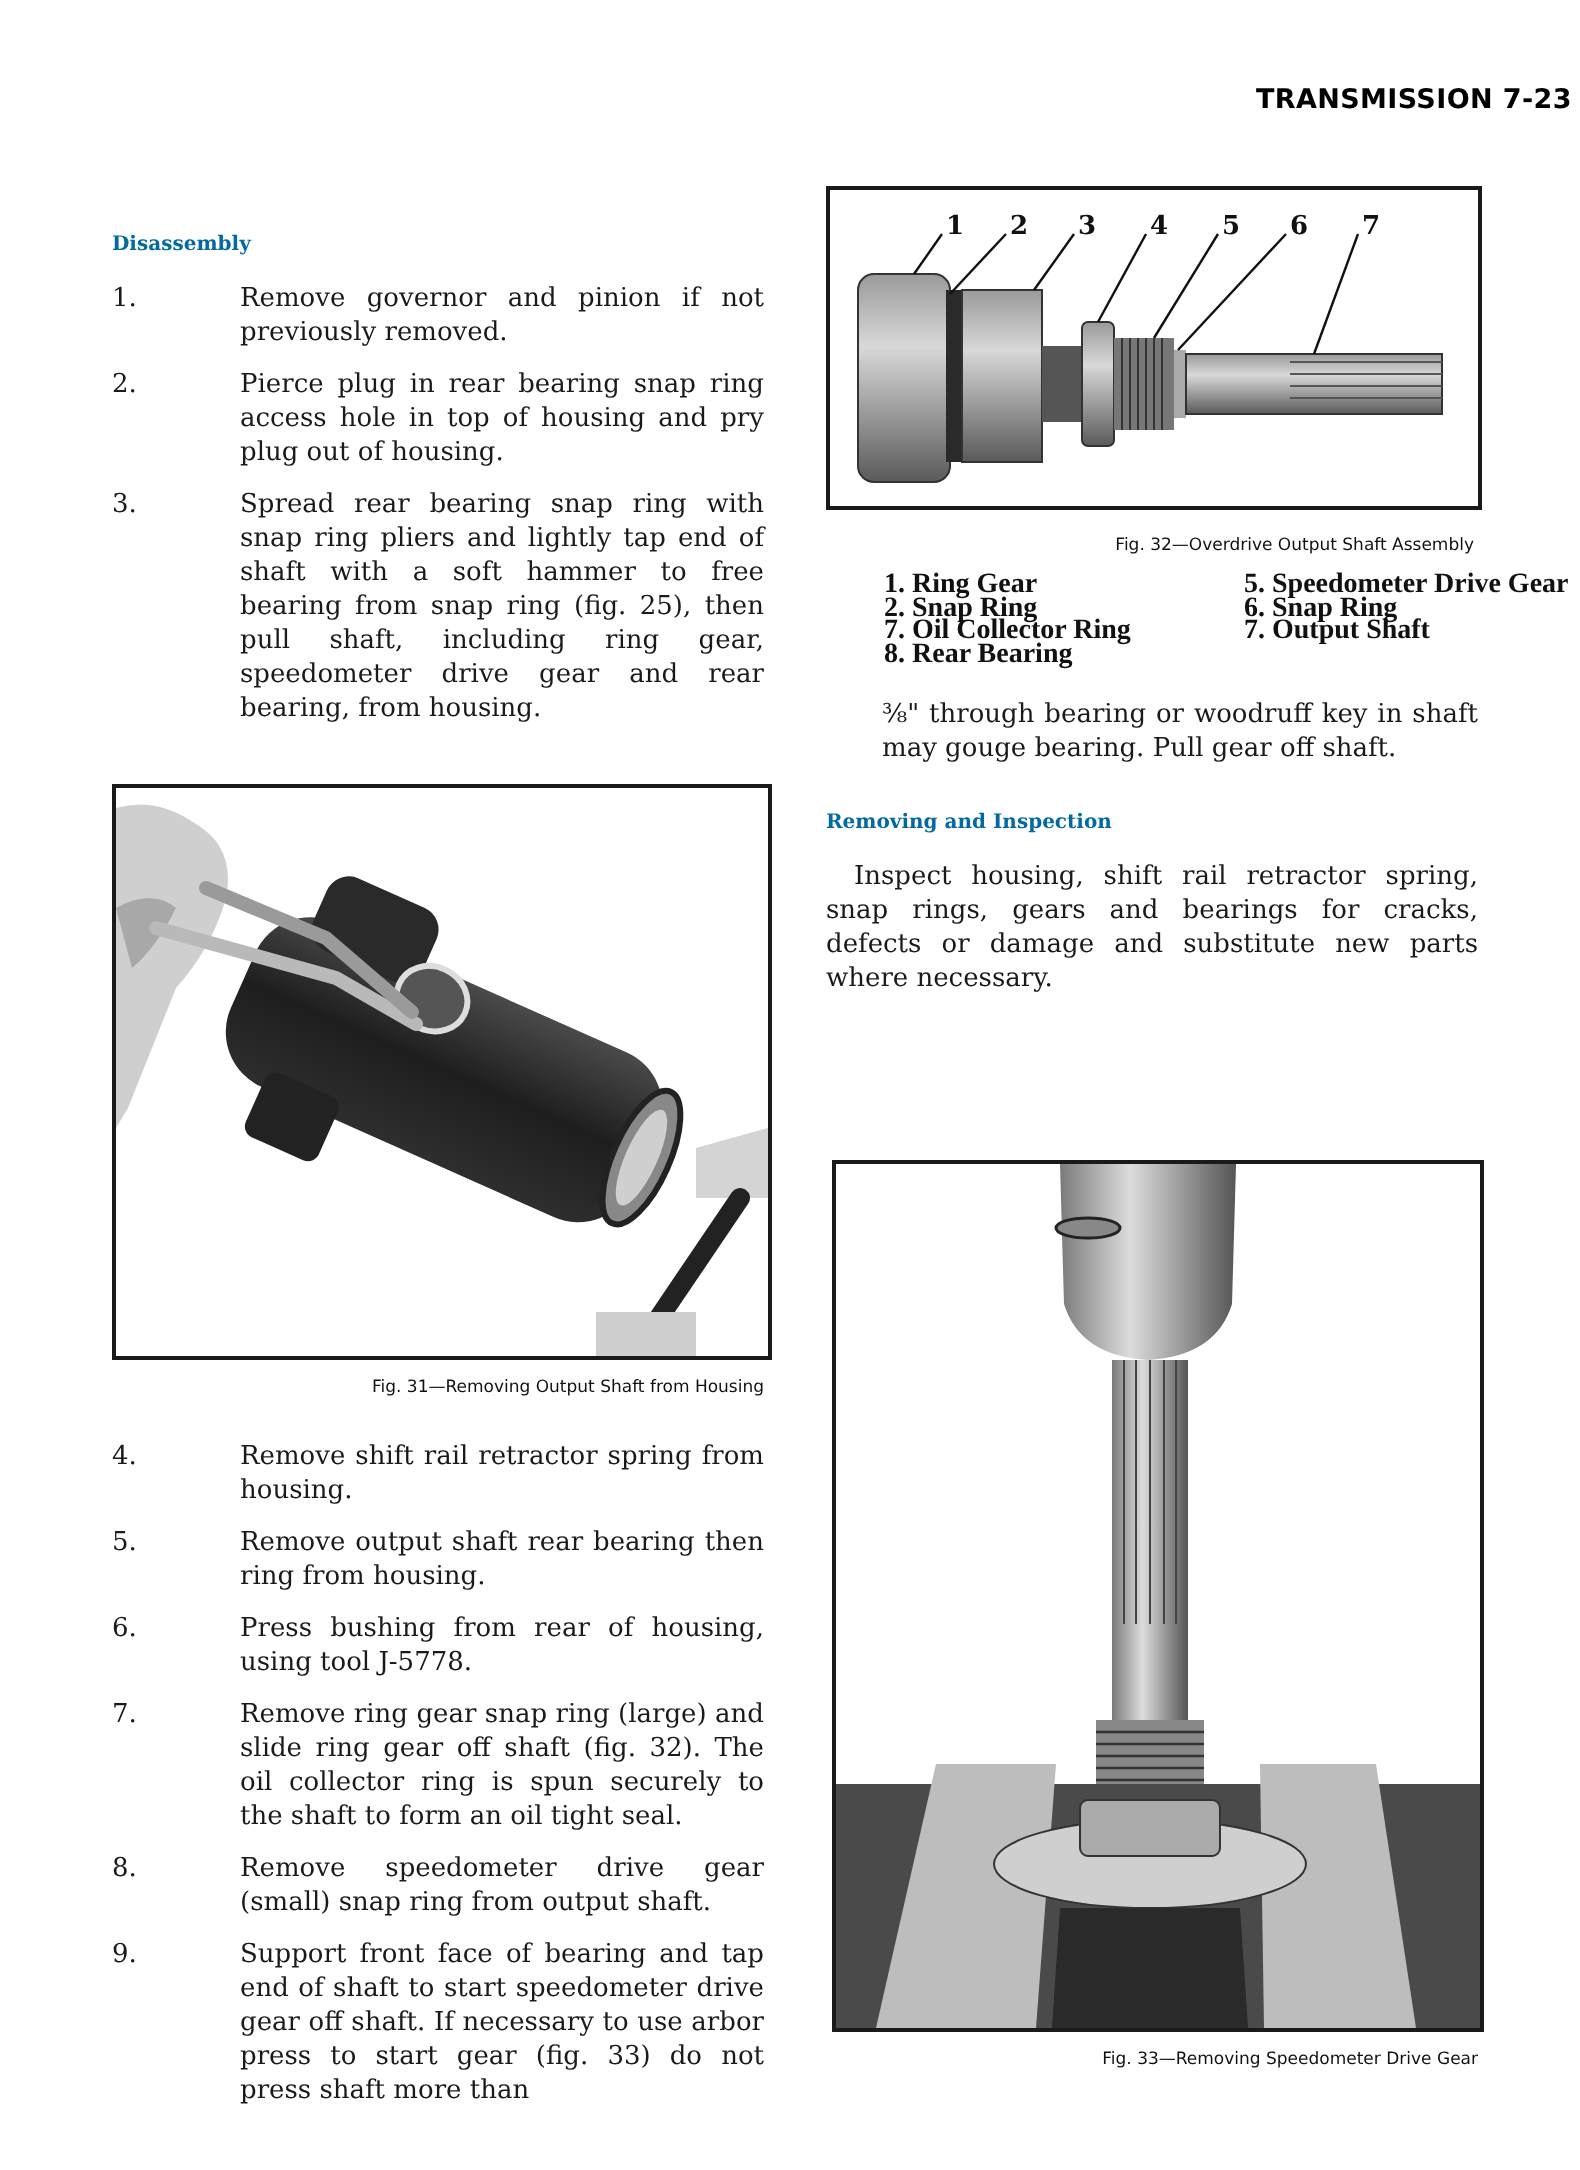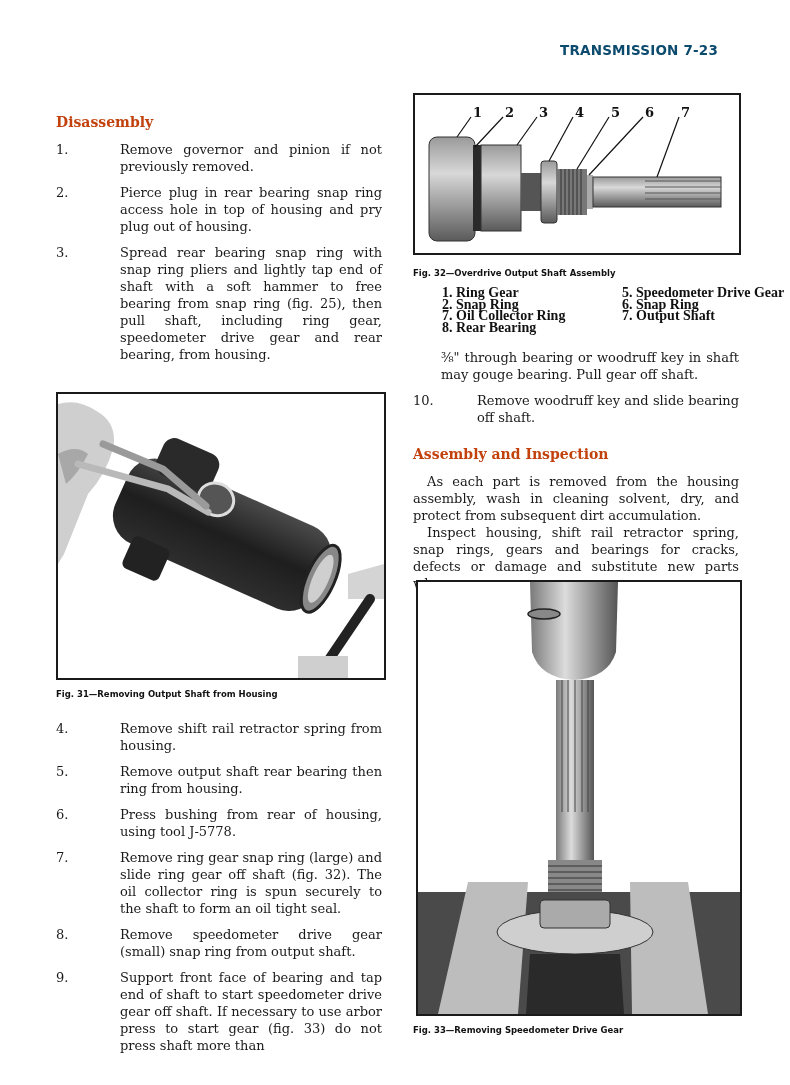--- a/index.html
+++ b/index.html
@@ -1,28 +1,28 @@
 <!DOCTYPE html>
 <html><head>
   <meta charset="utf-8">
   <style>
     html, body { margin: 0; padding: 0; background: #ffffff; }
     body { width: 790px; height: 1085px; position: relative; overflow: hidden; color: #1a1a1a; }
-    .header { position: absolute; left: 560px; top: 42px; width: 226px; text-align: left;
-      font-family: "DejaVu Sans", sans-serif; font-weight: bold; font-size: 13.5px; letter-spacing: 0.2px; color: #0c4a6e; }
+    .header { position: absolute; left: 560px; top: 42px; width: 226px; text-align: right;
+      font-family: "DejaVu Sans", sans-serif; font-weight: bold; font-size: 13.5px; letter-spacing: 0.2px; color: #000000; }
     .col { position: absolute; font-family: "DejaVu Serif", serif; font-size: 13px; line-height: 17px; }
     .left { left: 56px; top: 92px; width: 326px; }
     .right { left: 413px; width: 326px; }
     .para { text-align: justify; margin: 0; }
     .indent { padding-left: 28px; }
-    .h2 { font-weight: bold; font-size: 14px; margin: 20px 0 10px 0; color: #c2410c; }
+    .h2 { font-weight: bold; font-size: 10px; margin: 20px 0 10px 0; color: #0369a1; }
     .step { display: flex; margin-bottom: 9px; }
     .step .num { width: 28px; flex: none; }
     .step .txt { flex: 1; text-align: justify; margin-left: 36px; }
-    .caption { font-family: "DejaVu Sans", sans-serif; font-weight: bold; font-size: 8.5px; text-align: left; color: #111; }
+    .caption { font-family: "DejaVu Sans", sans-serif; font-weight: normal; font-size: 8.5px; text-align: right; color: #111; }
     .fig { position: absolute; border: 2px solid #1a1a1a; background: #fff; overflow: hidden; }
     .legend { position: absolute; font-family: Liberation Serif, serif; font-weight: bold; font-size: 14px; line-height: 11.5px; color: #111; margin-left: 24px; }
     .legend div { white-space: nowrap; }
     svg text { font-family: "DejaVu Serif", serif; }
   </style>
 </head>
 <body>
 
 <div class="header">TRANSMISSION 7-23</div>
 
@@ -165,26 +165,21 @@
   <div>8. Rear Bearing</div>
 </div>
 <div class="legend" style="left:598px; top:287px;">
   <div>5. Speedometer Drive Gear</div>
   <div>6. Snap Ring</div>
   <div>7. Output Shaft</div>
 </div>
 
 <div class="col right" style="top:349px;">
   <p class="para indent" style="margin-bottom:9px;">⅜" through bearing or woodruff key in shaft may gouge bearing. Pull gear off shaft.</p>
-  <div class="step">
-    <span class="num">10.</span>
-    <span class="txt">Remove woodruff key and slide bearing off shaft.</span>
-  </div>
-  <div class="h2" style="margin-top:20px;">Assembly and Inspection</div>
-  <p class="para" style="text-indent:14px;">As each part is removed from the housing assembly, wash in cleaning solvent, dry, and protect from subsequent dirt accumulation.</p>
+  <div class="h2" style="margin-top:20px;">Removing and Inspection</div>
   <p class="para" style="text-indent:14px;">Inspect housing, shift rail retractor spring, snap rings, gears and bearings for cracks, defects or damage and substitute new parts where necessary.</p>
 </div>
 
 <div class="fig" style="left:416px; top:580px; width:322px; height:432px;">
   <svg width="322" height="432" viewBox="0 0 322 432">
     <defs>
       <linearGradient id="g33" x1="0" y1="0" x2="1" y2="0">
         <stop offset="0" stop-color="#7a7a7a"></stop>
         <stop offset="0.4" stop-color="#dcdcdc"></stop>
         <stop offset="1" stop-color="#555"></stop>

